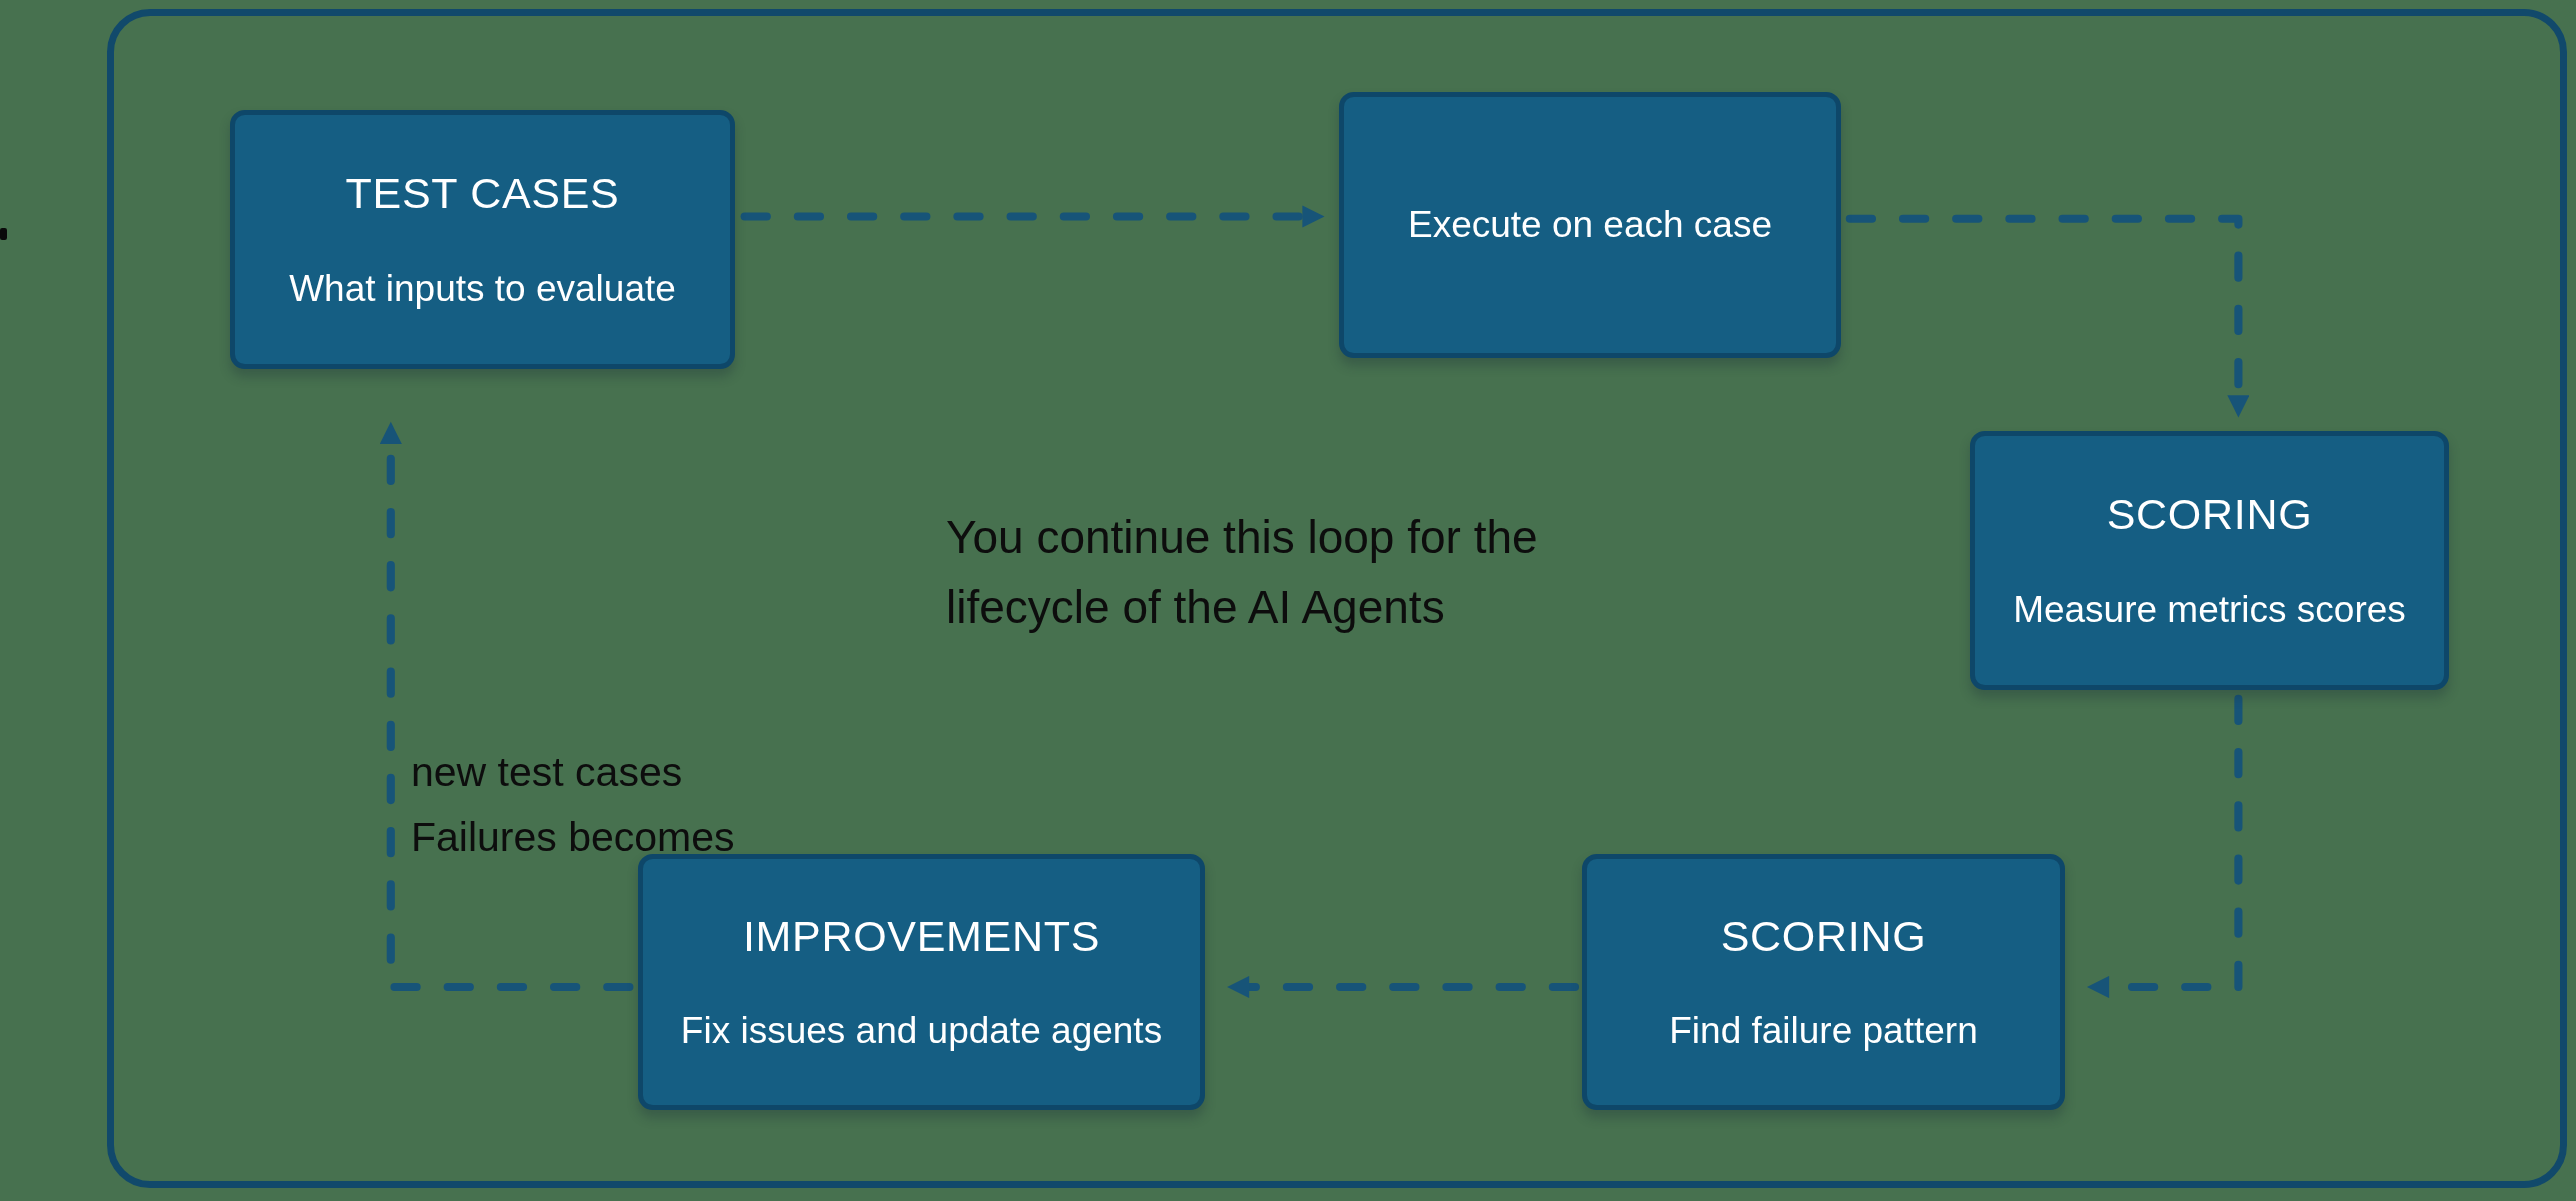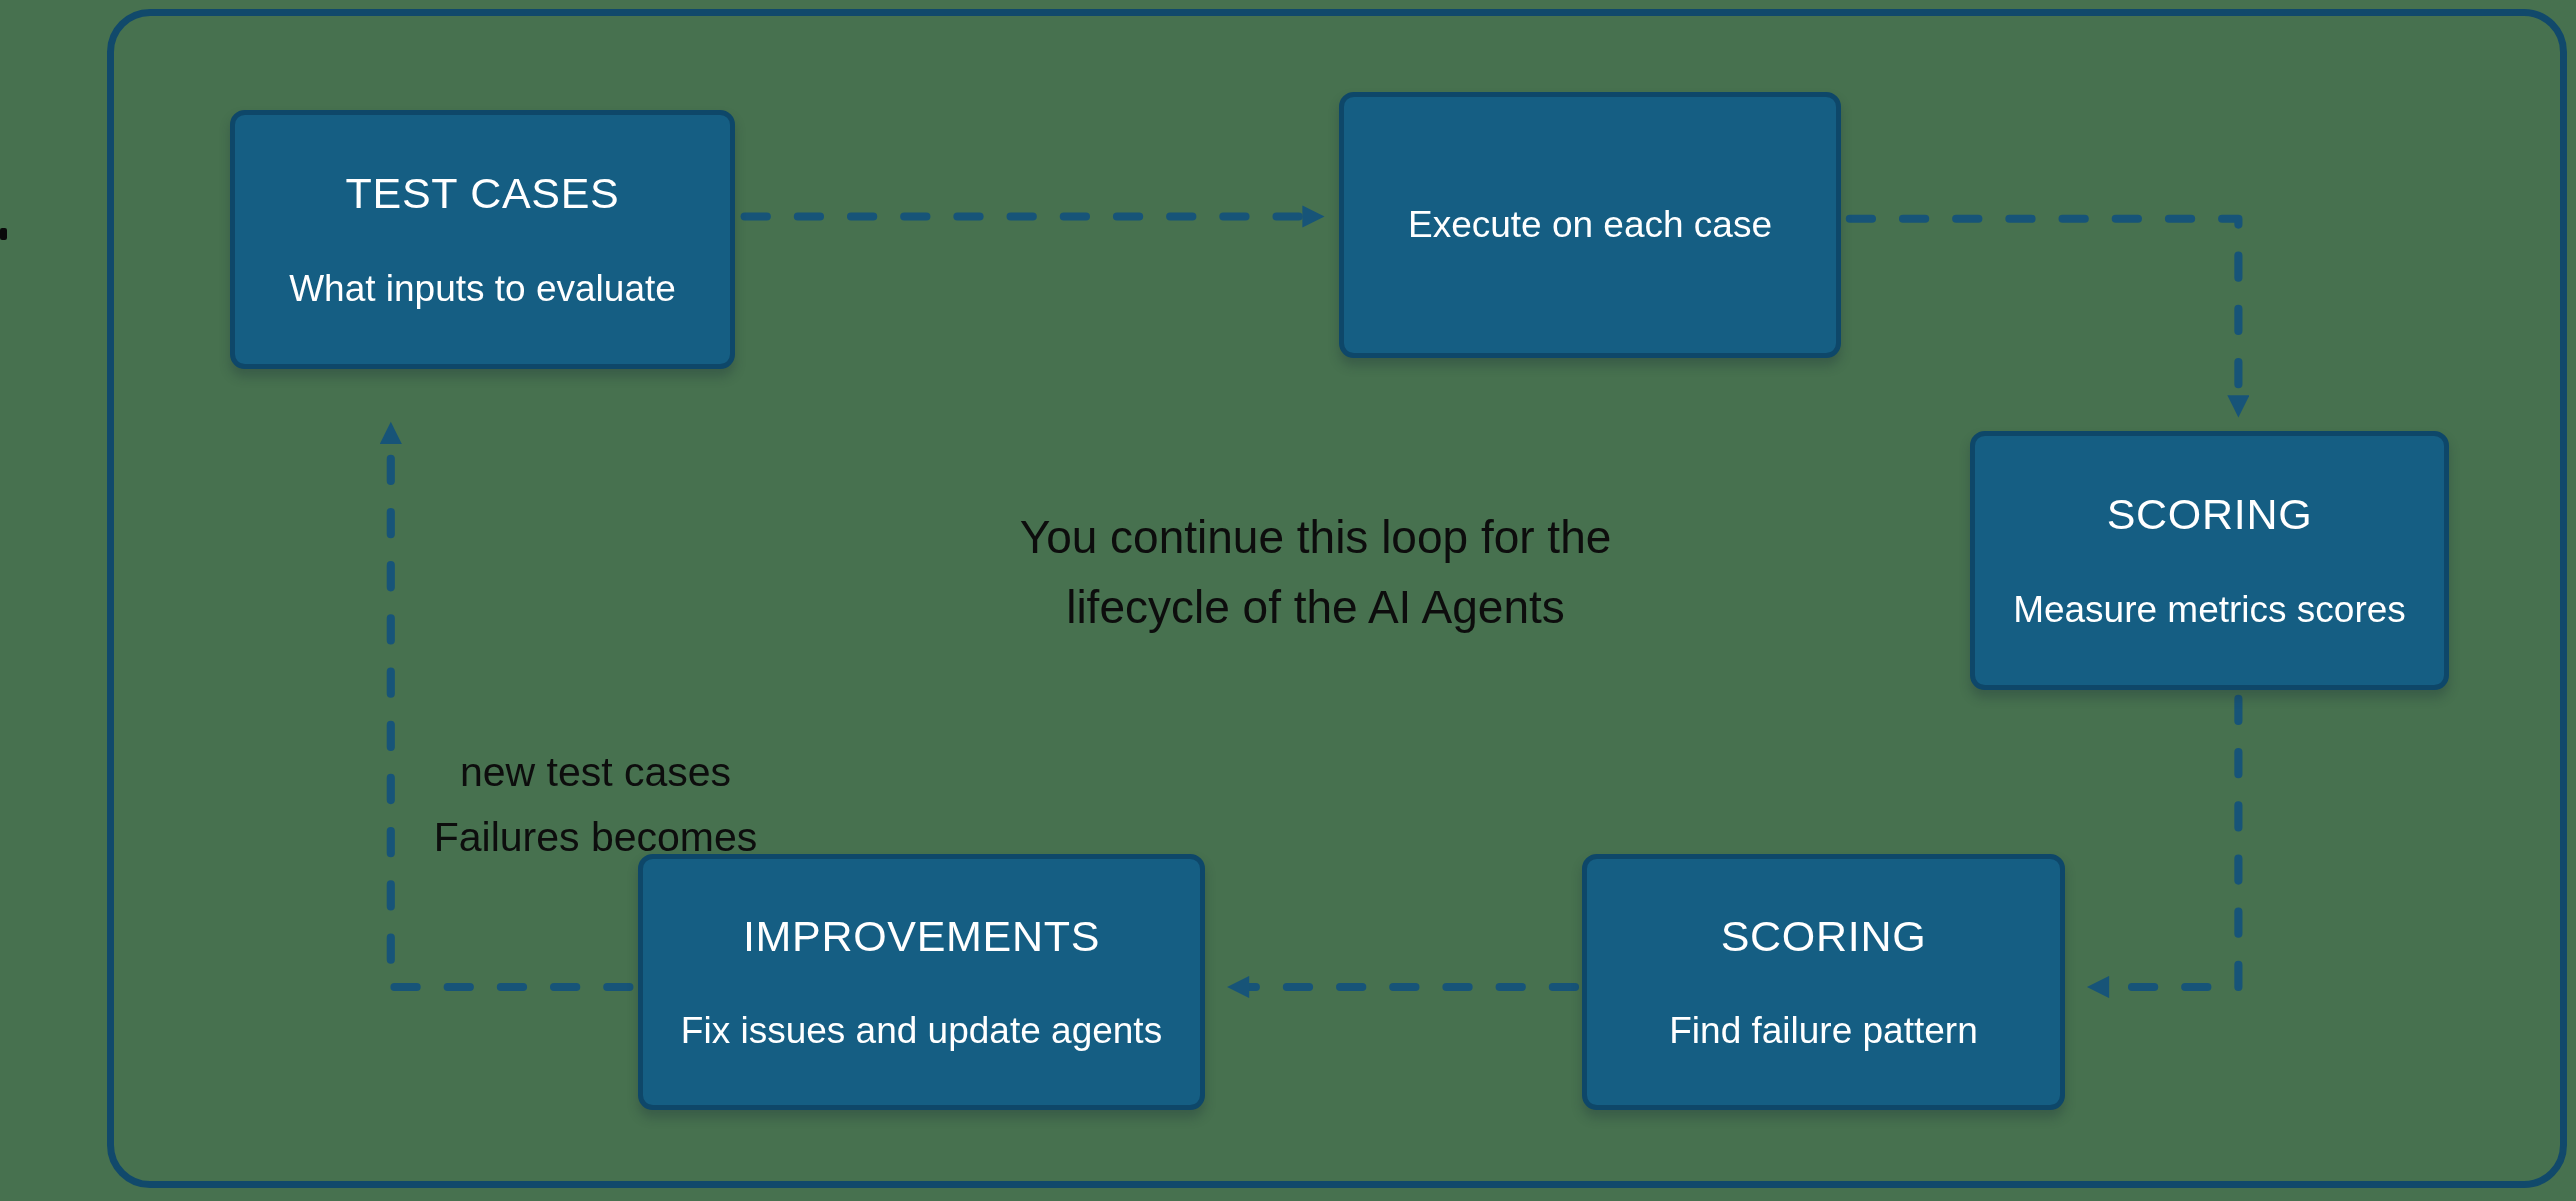--- a/index.html
+++ b/index.html
@@ -67,21 +67,21 @@
     white-space:nowrap;
   }
   .node-test-cases   {left:230px;  top:110px;  width:505px; height:259px;}
   .node-invoke-agent {left:1339px; top:92px;  width:502px; height:266px;}
   .node-scoring      {left:1970px; top:431px;  width:479px; height:259px;}
   .node-analysis     {left:1582px; top:854px; width:483px; height:256px;}
   .node-improvements {left:638px;  top:854px; width:567px; height:256px;}
   .note{
     position:absolute;
     color:var(--note-text);
-    text-align:center;
+    text-align:left;
   }
   .loop-note{
     left:946px; top:502px; width:739px;
     font-size:46px; line-height:70px;
   }
   .failures-note{
     left:411px; top:740px; width:369px;
     font-size:41px; line-height:65px;
   }
   .edge-artifact{

